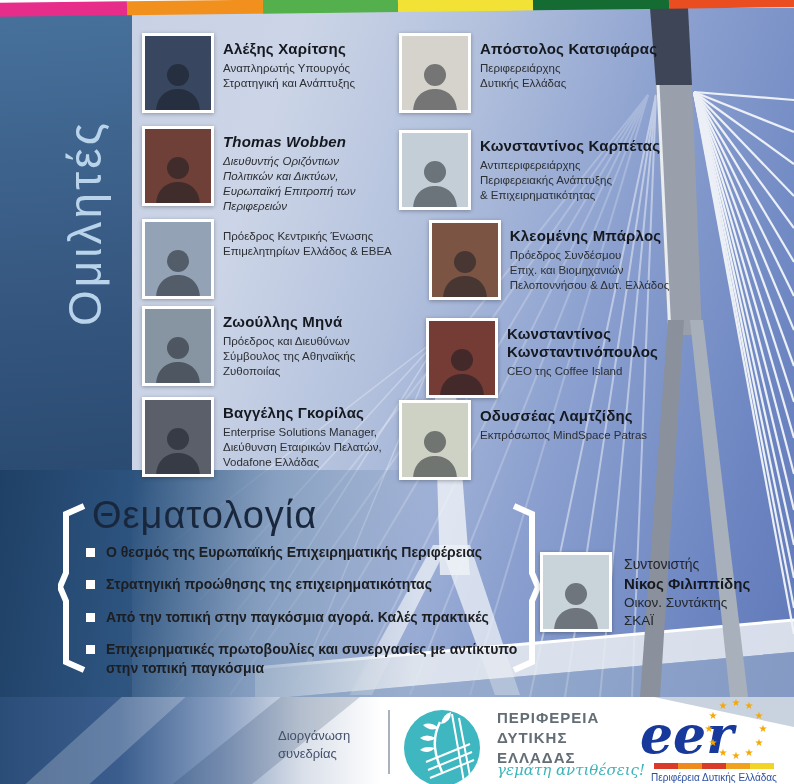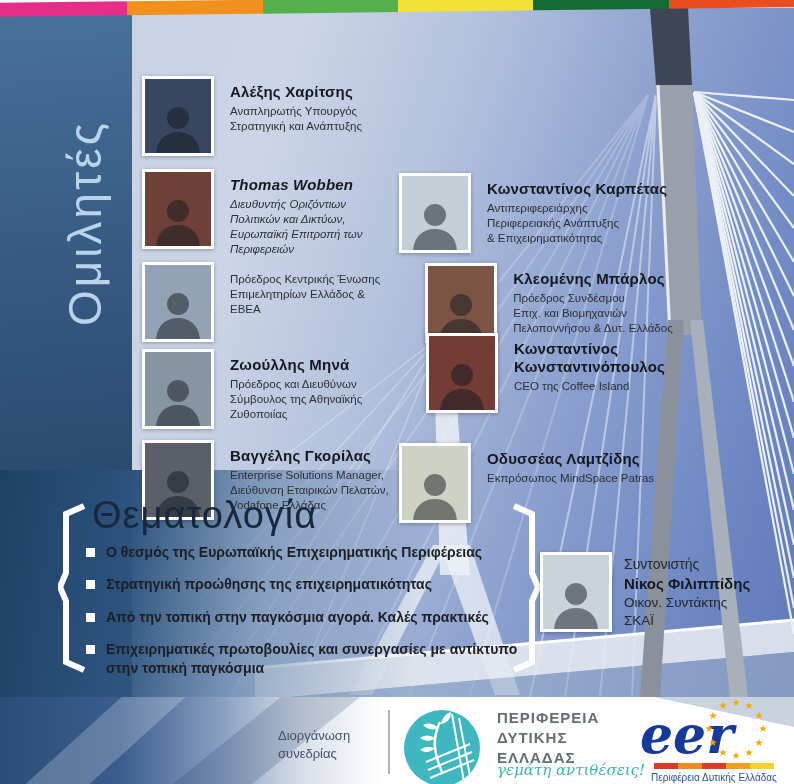--- a/index.html
+++ b/index.html
@@ -17,21 +17,21 @@
   
   .topbar{position:absolute;left:-8px;top:-2px;width:812px;height:14px;display:flex;z-index:5;transform:rotate(-0.7deg);}
   .topbar span{flex:1;height:100%;}
 
   
   .vlabel{position:absolute;left:58px;top:26px;height:300px;z-index:4;
     writing-mode:vertical-rl;transform:rotate(180deg);
     font-size:46px;color:#b8d3ea;letter-spacing:3px;}
 
   
-  .speaker{position:absolute;display:flex;gap:16px;z-index:4;margin-top:43px;}
+  .speaker{position:absolute;display:flex;gap:9px;z-index:4;}
   .photo{width:66px;height:74px;border:3px solid #ffffff;box-shadow:0 1px 4px rgba(0,0,0,.3);
     flex:none;position:relative;overflow:hidden;}
   .photo svg{position:absolute;bottom:-3px;left:50%;transform:translateX(-50%);}
   .sp-text{padding-top:7px;}
   .name{font-size:15px;font-weight:bold;color:#15191f;letter-spacing:.2px;line-height:1.2;}
   .title{font-size:11.5px;color:#2c2f33;line-height:1.3;white-space:pre-line;margin-top:3px;}
   .col-l{left:142px;width:255px;}
   .col-r{left:399px;width:300px;}
   .col-r .sp-text{max-width:225px;}
 
@@ -207,20 +207,33 @@
         </svg>
       </div>
     <div class="sp-text">
         <div class="name">Βαγγέλης Γκορίλας</div>
         <div class="title">Enterprise Solutions Manager,
 Διεύθυνση Εταιρικών Πελατών,
 Vodafone Ελλάδας</div>
       </div>
   </div>
 
+  <div class="speaker col-r" style="top:33px;">
+    <div class="photo" style="background-color: rgb(214, 211, 204);">
+        <svg width="60" height="60" viewBox="0 0 60 60">
+          <circle cx="30" cy="22" r="11" fill="rgba(20,24,32,.5)"></circle>
+          <path d="M8,60 C8,42 20,36 30,36 C40,36 52,42 52,60 Z" fill="rgba(20,24,32,.5)"></path>
+        </svg>
+      </div>
+    <div class="sp-text">
+        <div class="name">Απόστολος Κατσιφάρας</div>
+        <div class="title">Περιφερειάρχης
+Δυτικής Ελλάδας</div>
+      </div>
+  </div>
   <div class="speaker col-r" style="top:130px;">
     <div class="photo" style="background-color: rgb(195, 206, 214);">
         <svg width="60" height="60" viewBox="0 0 60 60">
           <circle cx="30" cy="22" r="11" fill="rgba(20,24,32,.5)"></circle>
           <path d="M8,60 C8,42 20,36 30,36 C40,36 52,42 52,60 Z" fill="rgba(20,24,32,.5)"></path>
         </svg>
       </div>
     <div class="sp-text">
         <div class="name">Κωνσταντίνος Καρπέτας</div>
         <div class="title">Αντιπεριφερειάρχης
@@ -235,21 +248,21 @@
           <path d="M8,60 C8,42 20,36 30,36 C40,36 52,42 52,60 Z" fill="rgba(20,24,32,.5)"></path>
         </svg>
       </div>
     <div class="sp-text">
         <div class="name">Κλεομένης Μπάρλος</div>
         <div class="title">Πρόεδρος Συνδέσμου
 Επιχ. και Βιομηχανιών
 Πελοποννήσου &amp; Δυτ. Ελλάδος</div>
       </div>
   </div>
-  <div class="speaker col-r" style="top:290px;padding-left:27px;">
+  <div class="speaker col-r" style="top:318px;padding-left:27px;">
     <div class="photo" style="background-color: rgb(117, 59, 53);">
         <svg width="60" height="60" viewBox="0 0 60 60">
           <circle cx="30" cy="22" r="11" fill="rgba(20,24,32,.5)"></circle>
           <path d="M8,60 C8,42 20,36 30,36 C40,36 52,42 52,60 Z" fill="rgba(20,24,32,.5)"></path>
         </svg>
       </div>
     <div class="sp-text">
         <div class="name">Κωνσταντίνος Κωνσταντινόπουλος</div>
         <div class="title">CEO της Coffee Island</div>
       </div>

